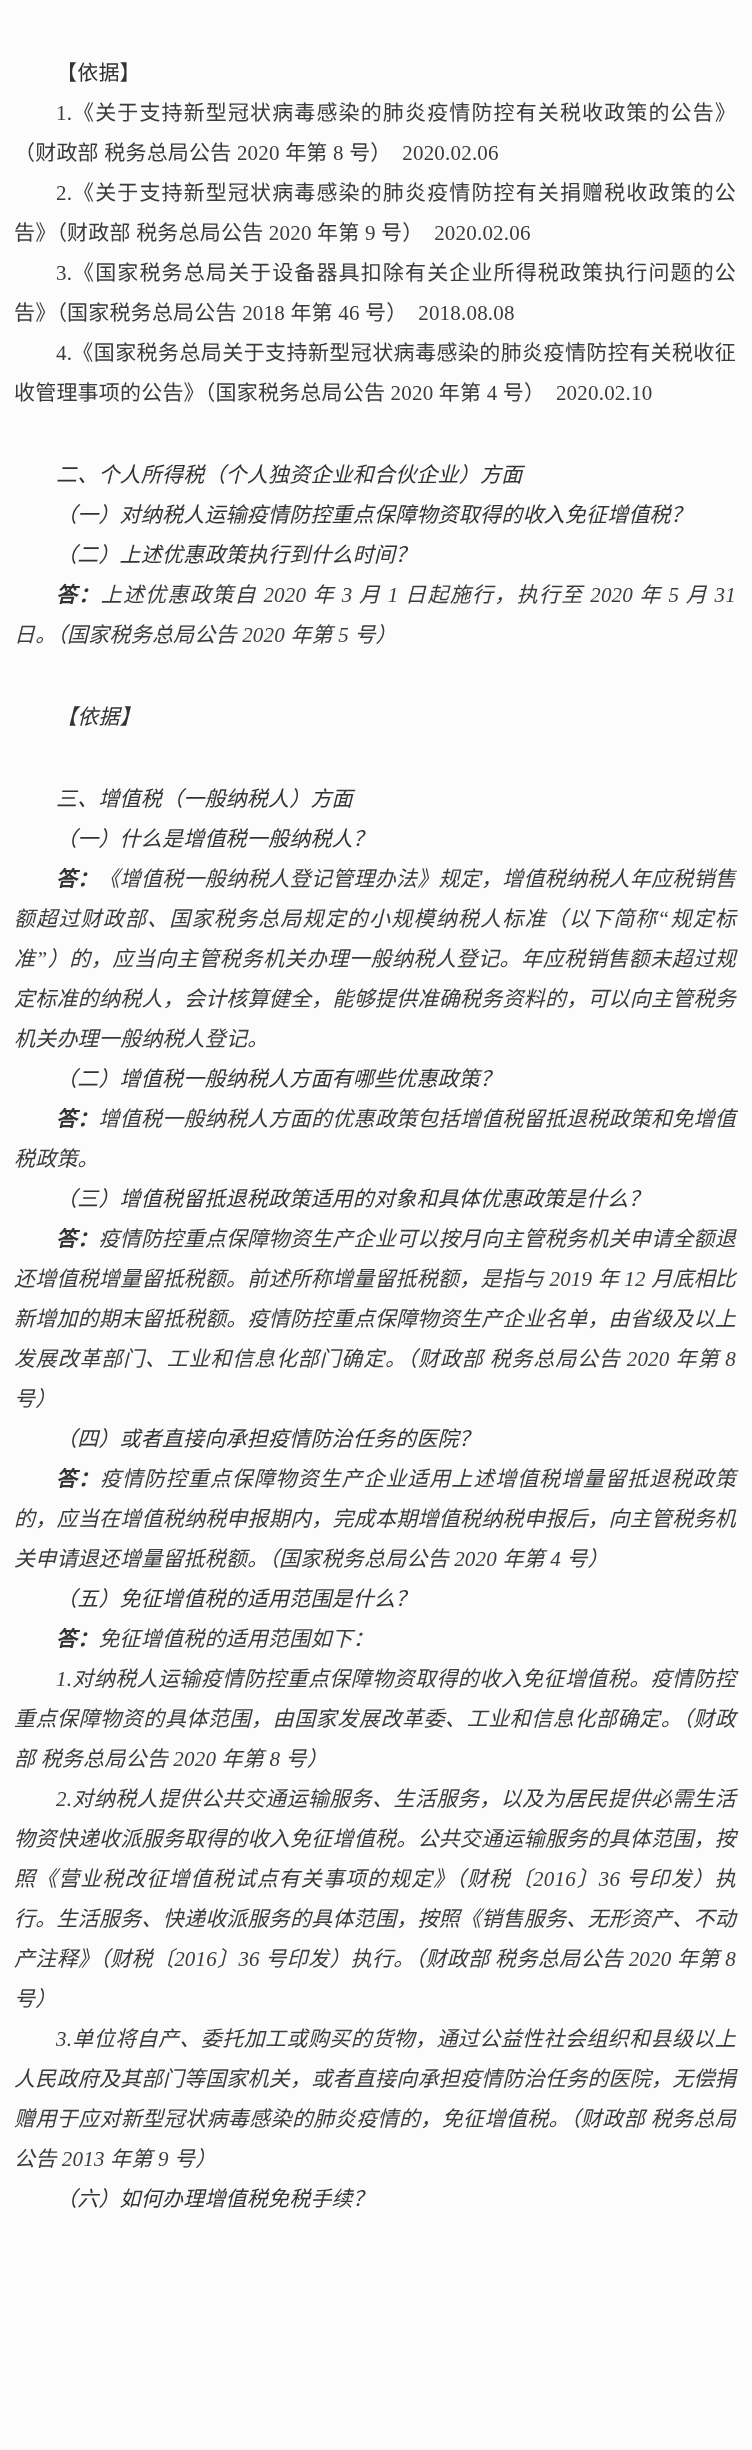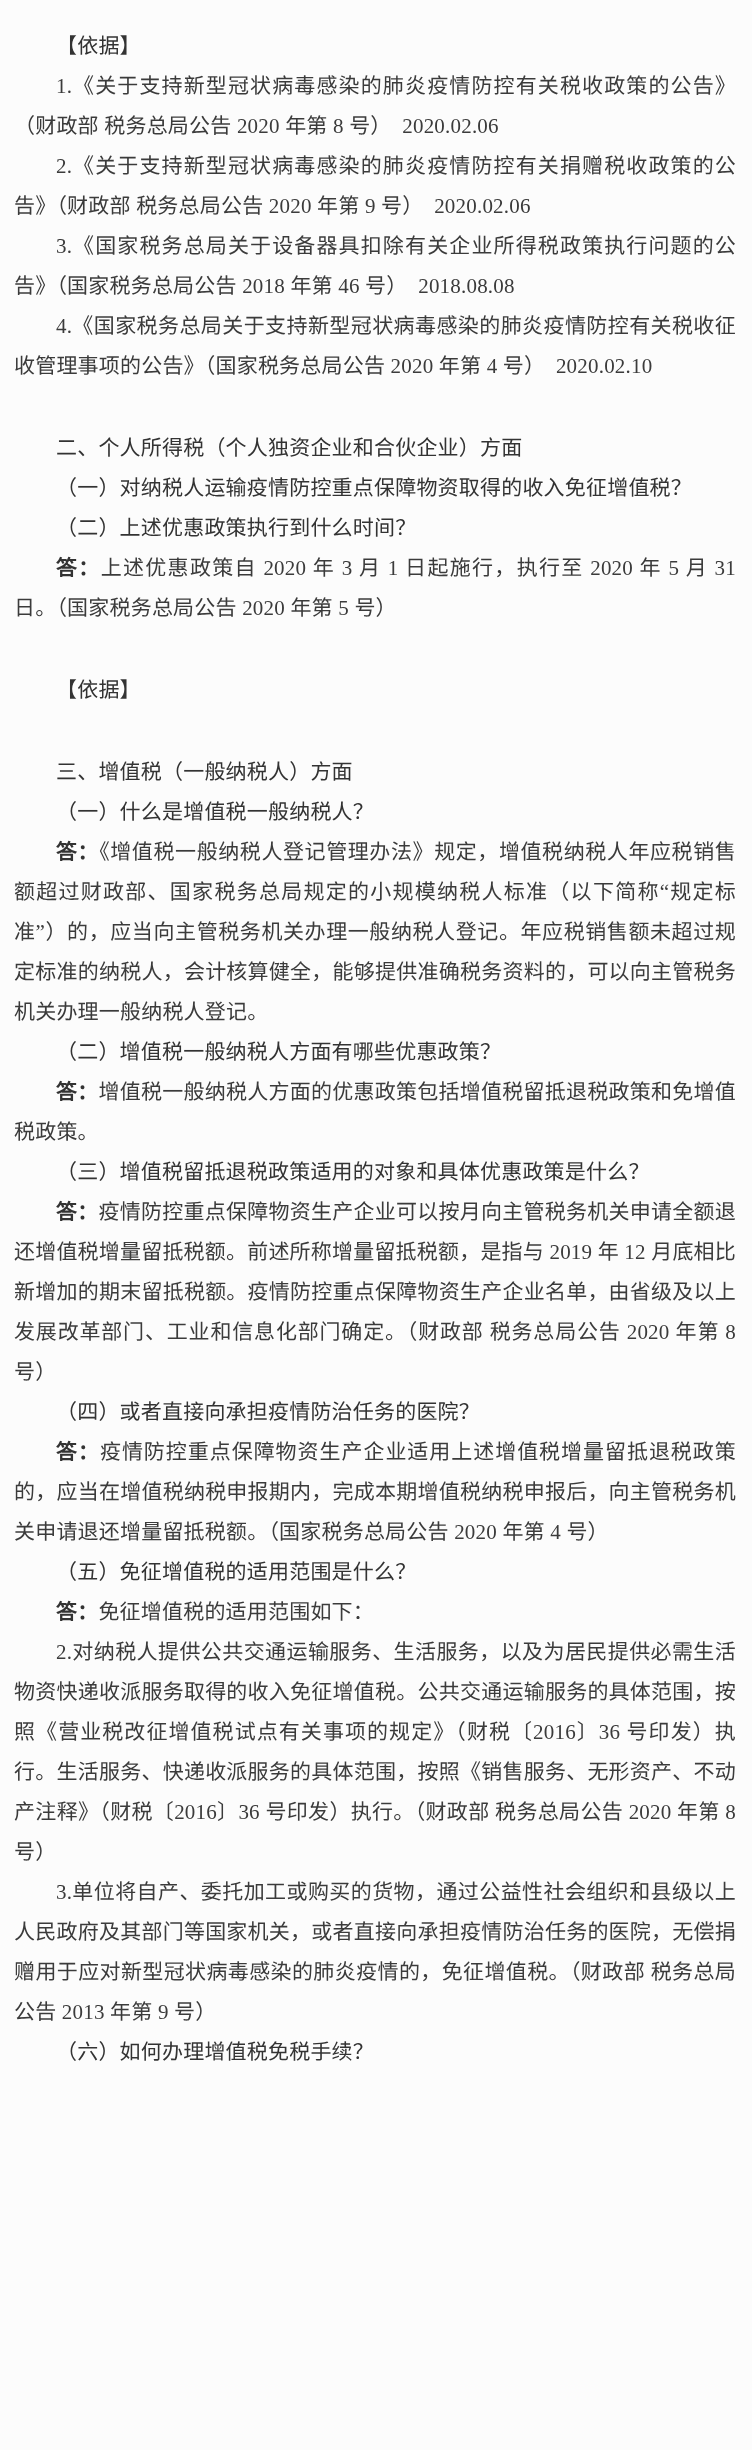--- a/index.html
+++ b/index.html
@@ -20,23 +20,23 @@
   }
   .page p {
     font-size: 21px;
     line-height: 40px;
     text-align: justify;
     text-indent: 2em;
     font-weight: normal;
     letter-spacing: 0.2px;
   }
   .heading { font-weight: bold; color: #333333; }
-  .ref-heading { font-weight: bold; font-size: 22px; color: #333333; }
+  .ref-heading { font-weight: bold; font-size: 22px; color: #333333; margin-top: 27px; }
   .answer-prefix { font-weight: bold; color: #333333; }
-  .spaced { margin-top: 42px; }
+  .spaced { margin-top: 42px; font-style: italic; }
 </style>
 </head>
 <body>
 
 <main class="page">
 
   <section>
     <p class="ref-heading">【依据】</p>
     <p>1.《关于支持新型冠状病毒感染的肺炎疫情防控有关税收政策的公告》 （财政部 税务总局公告 2020 年第 8 号）　2020.02.06</p>
     <p>2.《关于支持新型冠状病毒感染的肺炎疫情防控有关捐赠税收政策的公告》（财政部 税务总局公告 2020 年第 9 号）　2020.02.06</p>
@@ -67,20 +67,21 @@
     <p><b class="answer-prefix">答：</b><span>增值税一般纳税人方面的优惠政策包括增值税留抵退税政策和免增值税政策。</span></p>
 
     <p class="heading">（三）增值税留抵退税政策适用的对象和具体优惠政策是什么？</p>
     <p><b class="answer-prefix">答：</b><span>疫情防控重点保障物资生产企业可以按月向主管税务机关申请全额退还增值税增量留抵税额。前述所称增量留抵税额，是指与 2019 年 12 月底相比新增加的期末留抵税额。疫情防控重点保障物资生产企业名单，由省级及以上发展改革部门、工业和信息化部门确定。（财政部 税务总局公告 2020 年第 8 号）</span></p>
 
     <p class="heading">（四）或者直接向承担疫情防治任务的医院？</p>
     <p><b class="answer-prefix">答：</b><span>疫情防控重点保障物资生产企业适用上述增值税增量留抵退税政策的，应当在增值税纳税申报期内，完成本期增值税纳税申报后，向主管税务机关申请退还增量留抵税额。（国家税务总局公告 2020 年第 4 号）</span></p>
 
     <p class="heading">（五）免征增值税的适用范围是什么？</p>
     <p><b class="answer-prefix">答：</b><span>免征增值税的适用范围如下：</span></p>
+    <p>1.对纳税人运输疫情防控重点保障物资取得的收入免征增值税。疫情防控重点保障物资的具体范围，由国家发展改革委、工业和信息化部确定。（财政部 税务总局公告 2020 年第 8 号）</p>
     <p>2.对纳税人提供公共交通运输服务、生活服务，以及为居民提供必需生活物资快递收派服务取得的收入免征增值税。公共交通运输服务的具体范围，按照《营业税改征增值税试点有关事项的规定》（财税〔2016〕36 号印发）执行。生活服务、快递收派服务的具体范围，按照《销售服务、无形资产、不动产注释》（财税〔2016〕36 号印发）执行。（财政部 税务总局公告 2020 年第 8 号）</p>
     <p>3.单位将自产、委托加工或购买的货物，通过公益性社会组织和县级以上人民政府及其部门等国家机关，或者直接向承担疫情防治任务的医院，无偿捐赠用于应对新型冠状病毒感染的肺炎疫情的，免征增值税。（财政部 税务总局公告 2013 年第 9 号）</p>
 
     <p class="heading">（六）如何办理增值税免税手续？</p>
 
   </section>
 
 </main>
 
 </body></html>

